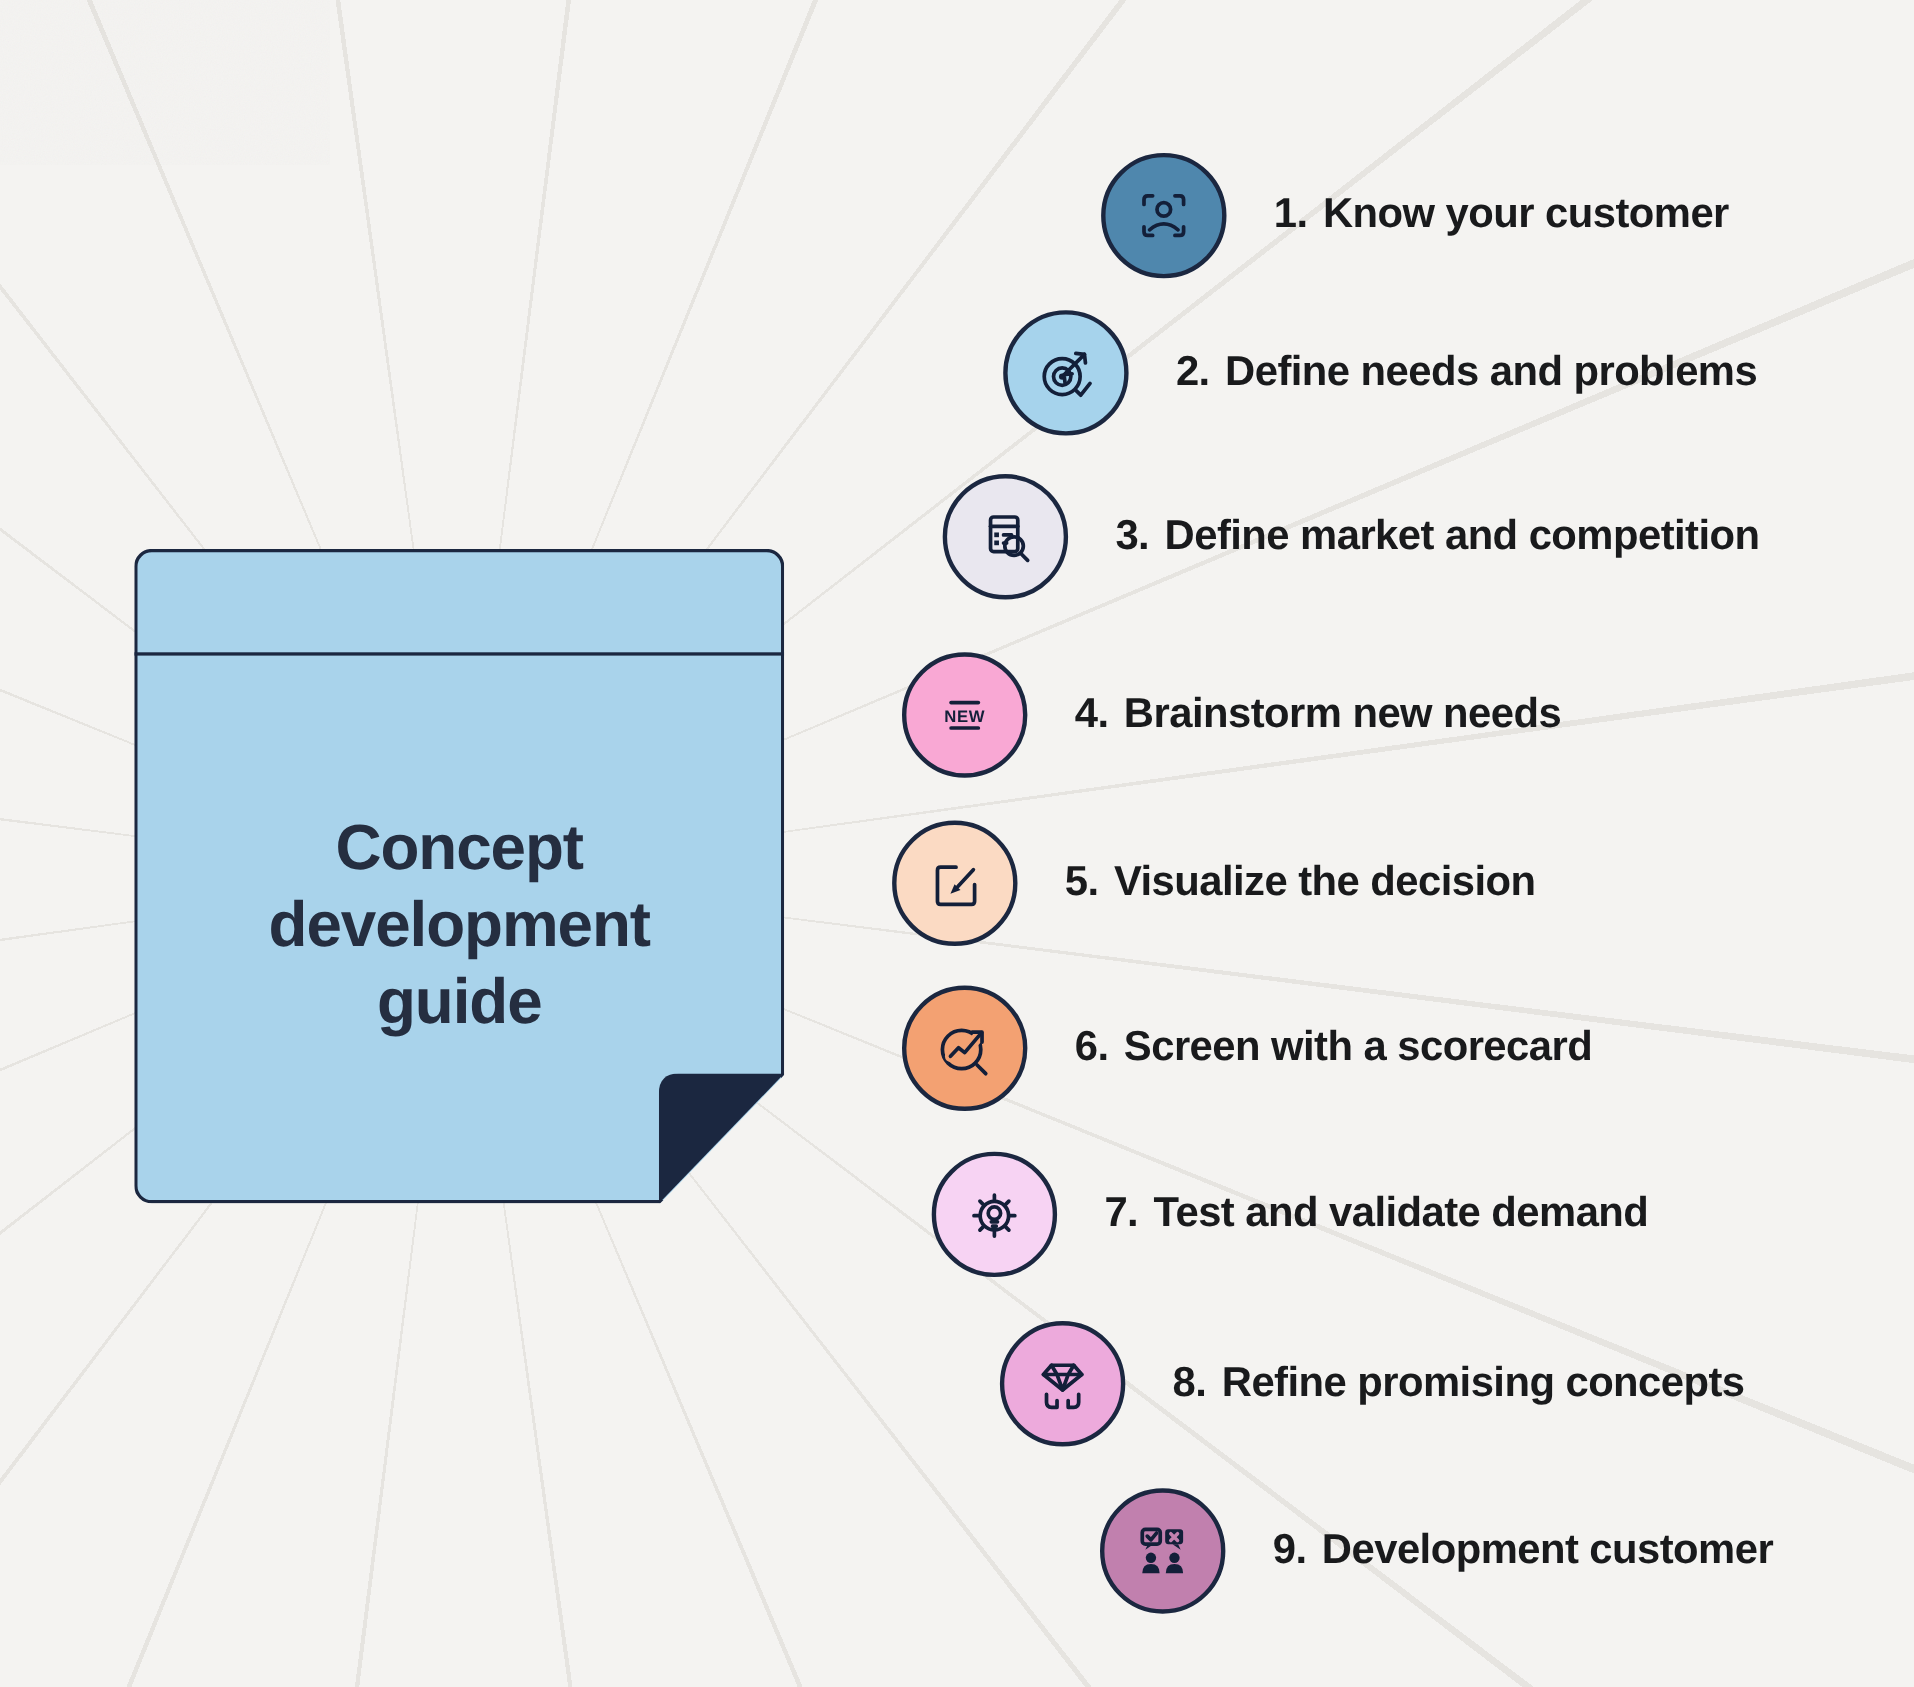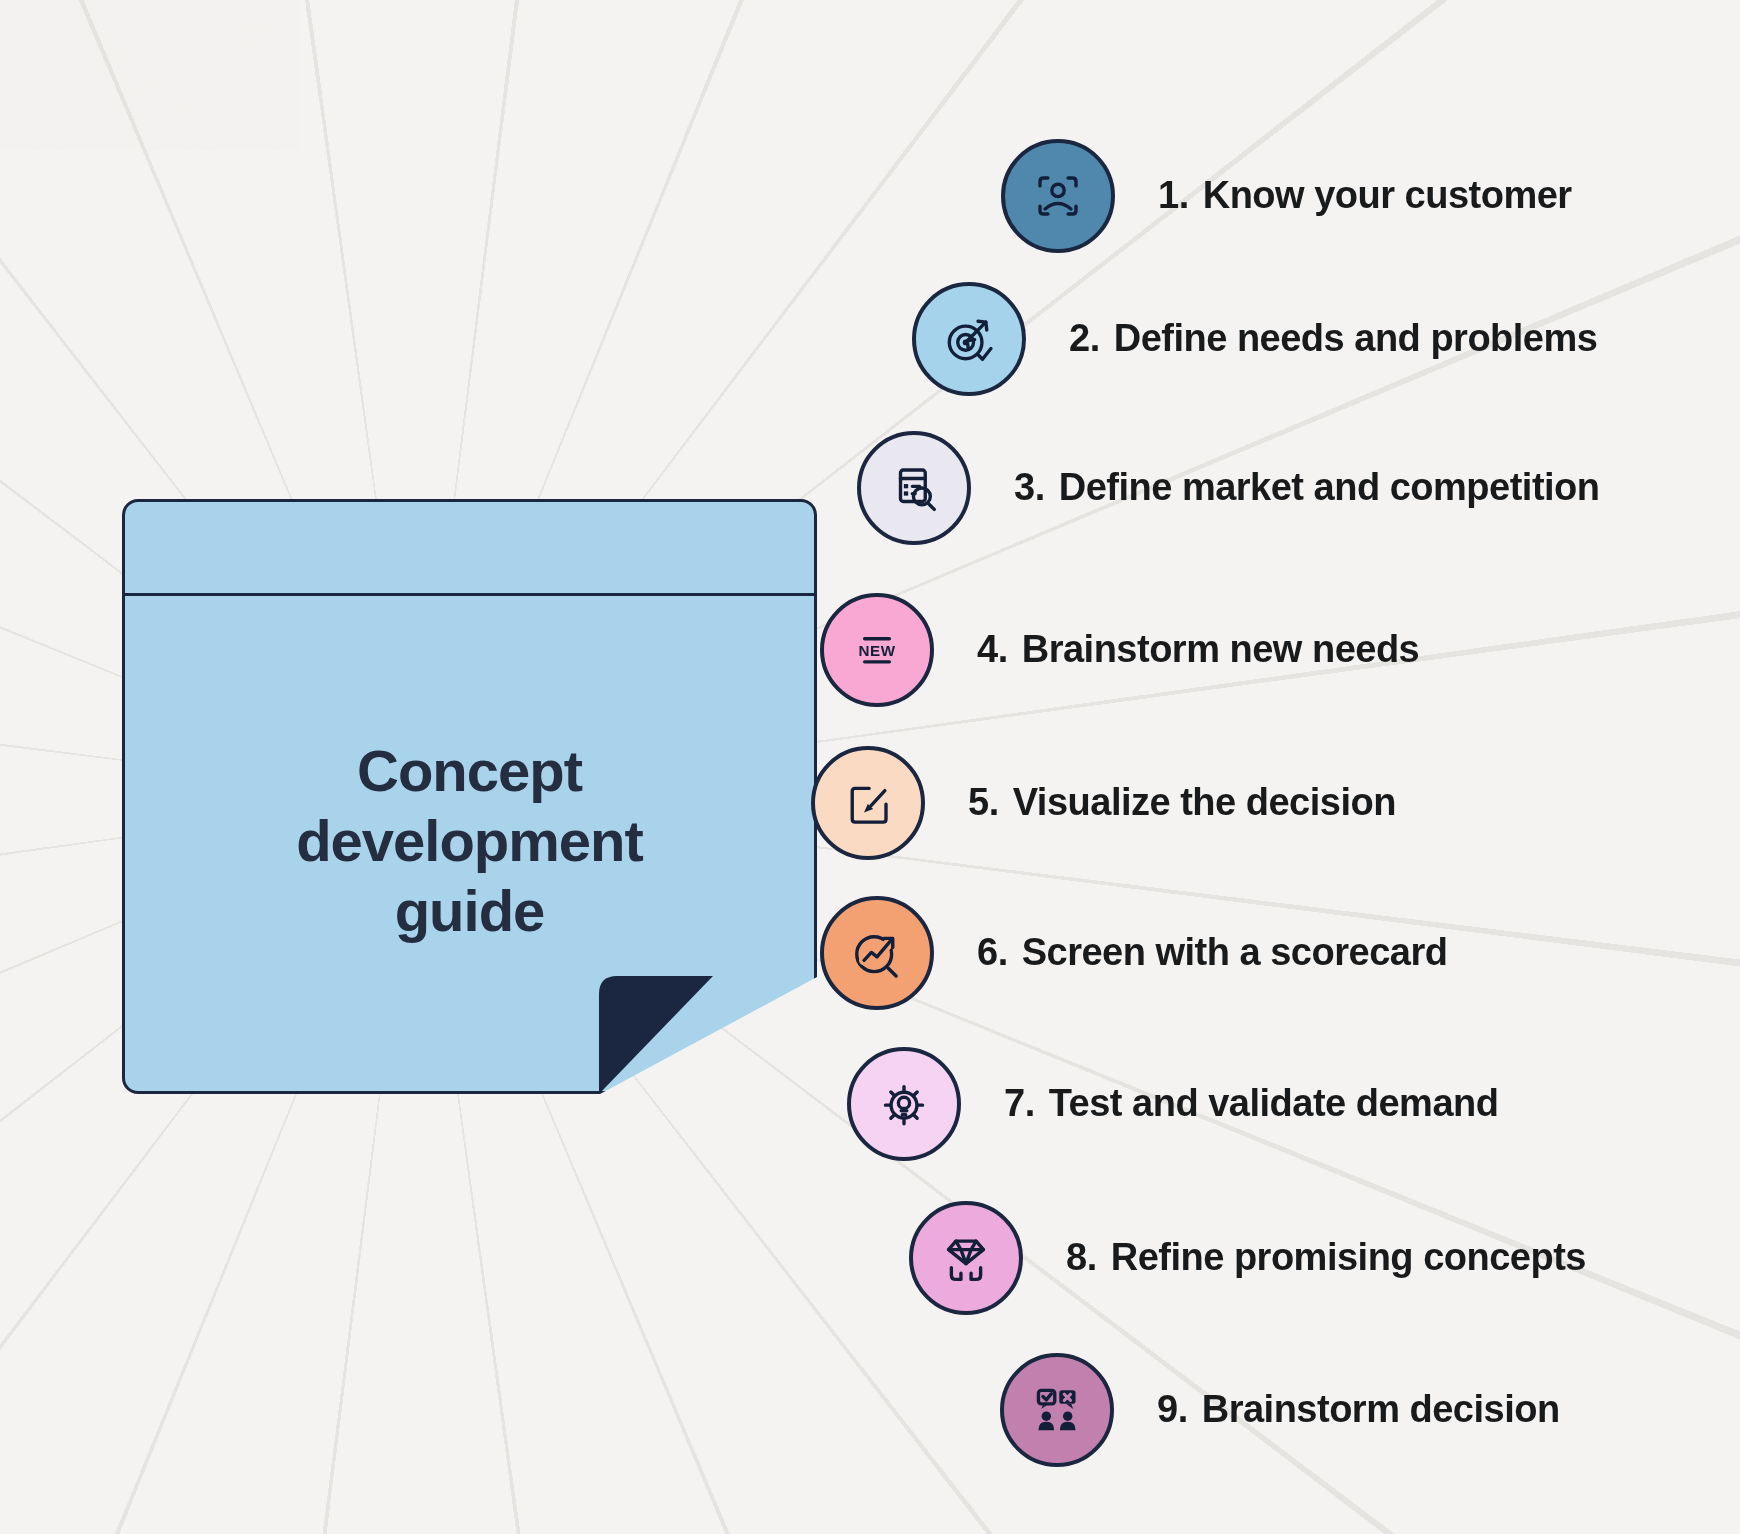--- a/index.html
+++ b/index.html
@@ -9,21 +9,21 @@
     font-family:"Liberation Sans", sans-serif;
   }
   
   .rays{
     position:absolute;inset:0;
     background:repeating-conic-gradient(from 7deg at 417px 797px,
       #e6e4e0 0deg 0.30deg, transparent 0.30deg 15deg);
   }
   
   .note{
-    position:absolute;left:122px;top:499px;width:695px;height:595px;
+    position:absolute;left:122px;top:499px;width:591px;height:595px;
     box-sizing:border-box;
     background:#a9d3eb;
     border:3px solid #1b2740;
     border-radius:16px;
     clip-path:polygon(0 0,100% 0,100% 478px,478px 100%,0 100%);
   }
   .note-line{position:absolute;left:-3px;right:-3px;top:91px;border-top:3px solid #1b2740;}
   .note-title{
     position:absolute;left:0;right:0;top:234px;
     text-align:center;font-weight:700;font-size:58px;line-height:70px;
@@ -212,21 +212,21 @@
       <path d="M30.5 10 L36 15.5 M36 10 L30.5 15.5" stroke="#c180ae" stroke-width="2.8" stroke-linecap="round"></path>
       <path class="fl" d="M36.5 18.5 L38.5 23 L32 18.5 Z"></path>
       <circle class="fl" cx="14.5" cy="29.5" r="4.2"></circle>
       <path class="fl" d="M7.5 42 Q7.5 34.5 14.5 34.5 Q21.5 34.5 21.5 42 Z"></path>
       <circle class="fl" cx="33.5" cy="29.5" r="4.2"></circle>
       <path class="fl" d="M26.5 42 Q26.5 34.5 33.5 34.5 Q40.5 34.5 40.5 42 Z"></path>
     </svg>
   </div>
   <div class="lbl">
     <span>9.</span>
-    <span>Brainstorm decision</span>
+    <span>Development customer</span>
   </div>
 </div>
 
 <svg class="grain">
   <filter id="n">
       <feTurbulence type="fractalNoise" baseFrequency="0.9" numOctaves="2"></feTurbulence>
     </filter>
   <rect width="1740" height="1534" filter="url(#n)"></rect>
 </svg>
 

